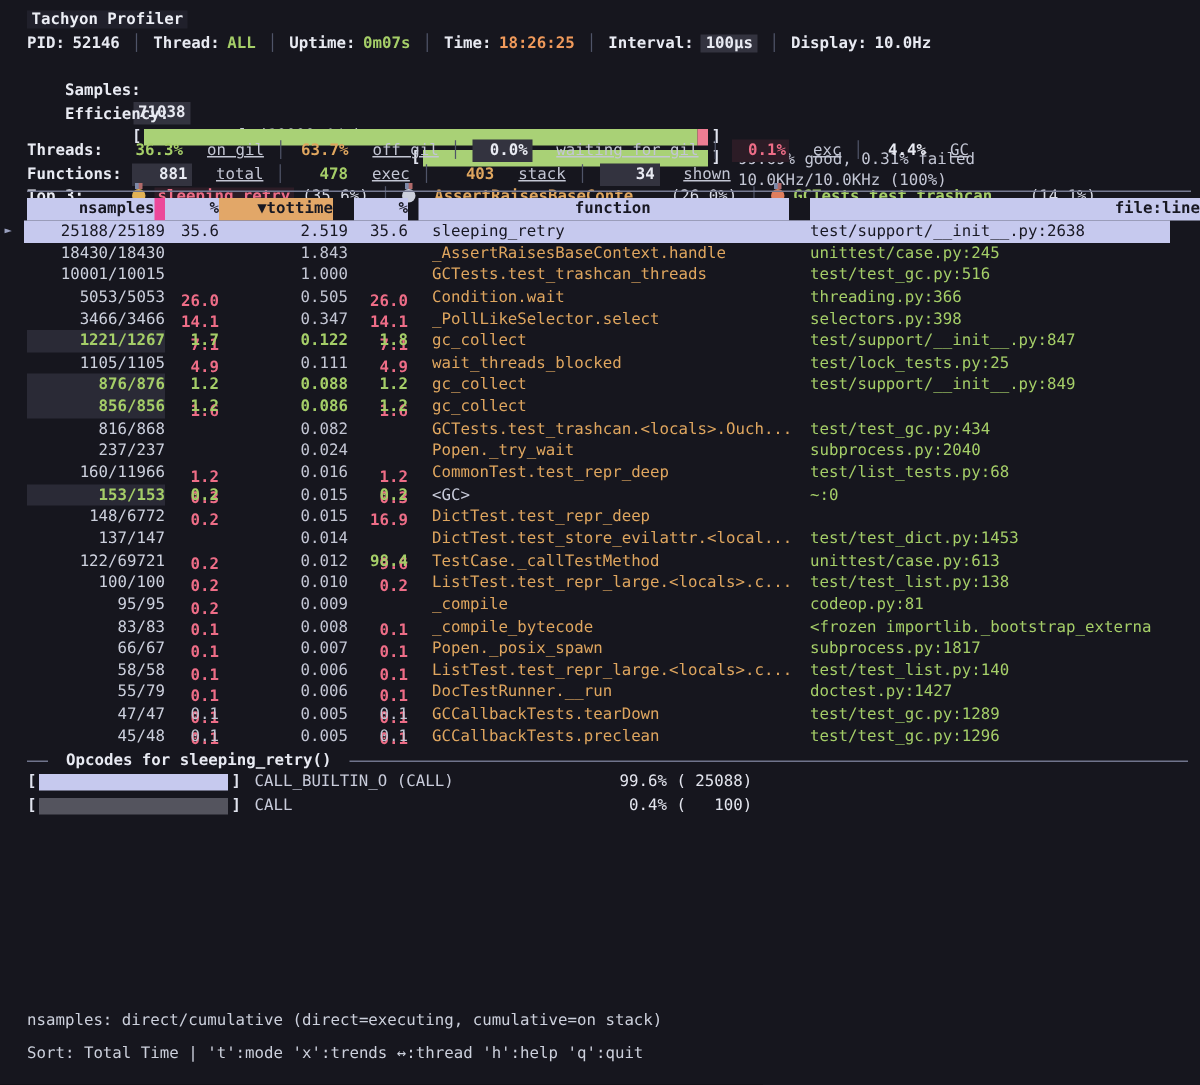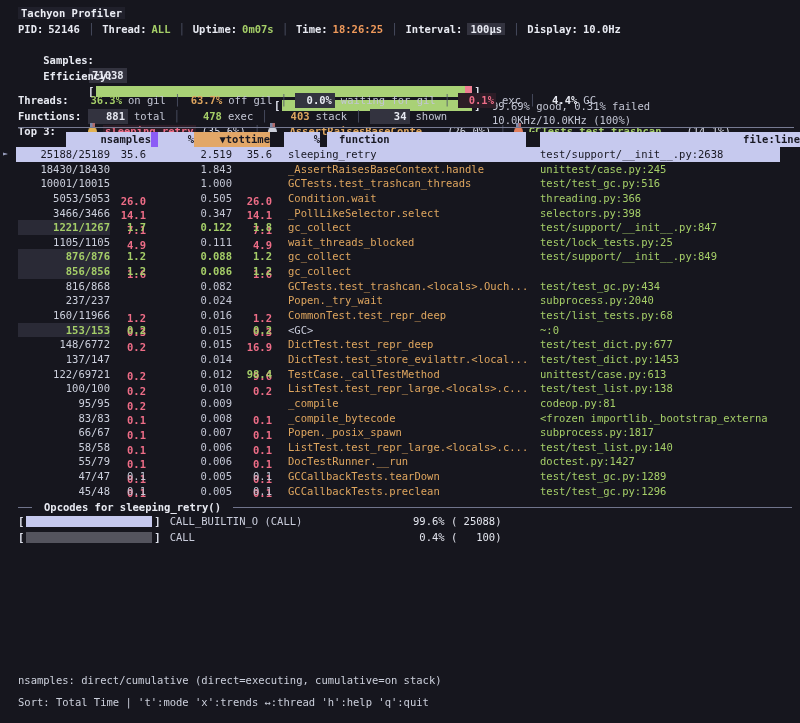--- a/index.html
+++ b/index.html
@@ -18,41 +18,41 @@
   .title span{background:#20202b;padding:0 3px;}
 
   .s-green{color:#a5ce68;font-weight:bold;}
   .s-amber{color:#dfa65f;font-weight:bold;}
   .s-orange{color:#f09a5b;font-weight:bold;}
   .s-red{color:#ee6d87;font-weight:bold;background:#2c1c26;padding:0 2px;}
   .s-white{color:#e8eaf2;font-weight:bold;}
   .s-chip{color:#e8eaf2;font-weight:bold;background:#33333f;padding:0 3px;}
 
   .mval{display:inline-block;text-align:right;min-width:34px;}
-  .munit{margin-left:6px;}
+  .munit{margin-left:16px;text-decoration:underline;}
 
   .brk{color:#e0e3ee;font-weight:bold;}
   .bargroup{display:inline-flex;align-items:center;}
   .bar{display:inline-flex;height:11px;margin:0 2px;}
   .fill-good{background:#a9d176;flex:1;}
   .fill-bad{background:#ee7d92;width:7px;}
 
   .chipval{background:#33333f;color:#e8eaf2;font-weight:bold;padding:0 3px;}
 
   .rule{position:absolute;left:18px;right:6px;top:127px;border-top:1px solid #767a92;}
 
   
   .thead{position:absolute;top:132px;left:0;width:800px;height:15px;line-height:15px;
          display:flex;padding-left:18px;box-sizing:border-box;font-weight:bold;white-space:pre;}
   .hc{background:#c6c9ee;color:#181822;box-sizing:border-box;}
-  .h-ns{width:92px;text-align:right;border-right:7px solid #8b5cf6;margin-left:48px;}
+  .h-ns{width:92px;text-align:right;border-right:7px solid #ec4899;}
   .h-p1{width:36px;text-align:right;}
   .h-tt{width:86px;text-align:right;background:#e2a768;border-right:10px solid #16161e;}
   .h-p2{width:40px;text-align:right;border-left:4px solid #16161e;}
-  .h-fn{flex:1;margin-left:7px;border-right:14px solid #16161e;padding-left:12px;text-align:left;}
+  .h-fn{flex:1;margin-left:7px;border-right:14px solid #16161e;padding-left:12px;text-align:center;}
   .h-fl{width:260px;padding-left:2px;text-align:right;}
 
   .tbody{position:absolute;top:147px;left:0;width:800px;}
   .trow{display:flex;height:14.65px;line-height:14.65px;white-space:pre;}
   .mk{width:18px;box-sizing:border-box;padding-left:3px;color:#9aa0bf;font-size:8px;}
   .c-ns{width:92px;text-align:right;color:#ccd0dd;}
   .c-ns.new{color:#a5ce68;font-weight:bold;background:#2a2a36;}
   .c-p{width:36px;text-align:right;color:#c3c6d4;}
   .c-p2{width:40px;}
   .c-p.red{color:#ee6d87;font-weight:bold;background:#2b1c26;margin-top:32px;}
@@ -144,21 +144,21 @@
       <div class="trow"><span class="mk"></span><span class="c-ns ">5053/5053</span><span class="c-p red">7.1</span><span class="c-tt ">0.505</span><span class="c-p c-p2 red">7.1</span><span class="c-fn ">Condition.wait</span><span class="c-fl">threading.py:366</span></div>
       <div class="trow"><span class="mk"></span><span class="c-ns ">3466/3466</span><span class="c-p red">4.9</span><span class="c-tt ">0.347</span><span class="c-p c-p2 red">4.9</span><span class="c-fn ">_PollLikeSelector.select</span><span class="c-fl">selectors.py:398</span></div>
       <div class="trow"><span class="mk"></span><span class="c-ns new">1221/1267</span><span class="c-p green">1.7</span><span class="c-tt green">0.122</span><span class="c-p c-p2 green">1.8</span><span class="c-fn ">gc_collect</span><span class="c-fl">test/support/__init__.py:847</span></div>
       <div class="trow"><span class="mk"></span><span class="c-ns ">1105/1105</span><span class="c-p red">1.6</span><span class="c-tt ">0.111</span><span class="c-p c-p2 red">1.6</span><span class="c-fn ">wait_threads_blocked</span><span class="c-fl">test/lock_tests.py:25</span></div>
       <div class="trow"><span class="mk"></span><span class="c-ns new">876/876</span><span class="c-p green">1.2</span><span class="c-tt green">0.088</span><span class="c-p c-p2 green">1.2</span><span class="c-fn ">gc_collect</span><span class="c-fl">test/support/__init__.py:849</span></div>
       <div class="trow"><span class="mk"></span><span class="c-ns new">856/856</span><span class="c-p green">1.2</span><span class="c-tt green">0.086</span><span class="c-p c-p2 green">1.2</span><span class="c-fn ">gc_collect</span></div>
       <div class="trow"><span class="mk"></span><span class="c-ns ">816/868</span><span class="c-p red">1.2</span><span class="c-tt ">0.082</span><span class="c-p c-p2 red">1.2</span><span class="c-fn ">GCTests.test_trashcan.&lt;locals&gt;.Ouch...</span><span class="c-fl">test/test_gc.py:434</span></div>
       <div class="trow"><span class="mk"></span><span class="c-ns ">237/237</span><span class="c-p red">0.3</span><span class="c-tt ">0.024</span><span class="c-p c-p2 red">0.3</span><span class="c-fn ">Popen._try_wait</span><span class="c-fl">subprocess.py:2040</span></div>
       <div class="trow"><span class="mk"></span><span class="c-ns ">160/11966</span><span class="c-p red">0.2</span><span class="c-tt ">0.016</span><span class="c-p c-p2 red">16.9</span><span class="c-fn ">CommonTest.test_repr_deep</span><span class="c-fl">test/list_tests.py:68</span></div>
       <div class="trow"><span class="mk"></span><span class="c-ns new">153/153</span><span class="c-p green">0.2</span><span class="c-tt ">0.015</span><span class="c-p c-p2 green">0.2</span><span class="c-fn plain">&lt;GC&gt;</span><span class="c-fl">~:0</span></div>
-      <div class="trow"><span class="mk"></span><span class="c-ns ">148/6772</span><span class="c-p red">0.2</span><span class="c-tt ">0.015</span><span class="c-p c-p2 red">9.6</span><span class="c-fn ">DictTest.test_repr_deep</span><span class="c-fl">test/test_dict.py:677</span></div>
+      <div class="trow"><span class="mk"></span><span class="c-ns ">148/6772</span><span class="c-p red">0.2</span><span class="c-tt ">0.015</span><span class="c-p c-p2 red">9.6</span><span class="c-fn ">DictTest.test_repr_deep</span></div>
       <div class="trow"><span class="mk"></span><span class="c-ns ">137/147</span><span class="c-p red">0.2</span><span class="c-tt ">0.014</span><span class="c-p c-p2 red">0.2</span><span class="c-fn ">DictTest.test_store_evilattr.&lt;local...</span><span class="c-fl">test/test_dict.py:1453</span></div>
       <div class="trow"><span class="mk"></span><span class="c-ns ">122/69721</span><span class="c-p red">0.2</span><span class="c-tt ">0.012</span><span class="c-p c-p2 green">98.4</span><span class="c-fn ">TestCase._callTestMethod</span><span class="c-fl">unittest/case.py:613</span></div>
       <div class="trow"><span class="mk"></span><span class="c-ns ">100/100</span><span class="c-p red">0.1</span><span class="c-tt ">0.010</span><span class="c-p c-p2 red">0.1</span><span class="c-fn ">ListTest.test_repr_large.&lt;locals&gt;.c...</span><span class="c-fl">test/test_list.py:138</span></div>
       <div class="trow"><span class="mk"></span><span class="c-ns ">95/95</span><span class="c-p red">0.1</span><span class="c-tt ">0.009</span><span class="c-p c-p2 red">0.1</span><span class="c-fn ">_compile</span><span class="c-fl">codeop.py:81</span></div>
       <div class="trow"><span class="mk"></span><span class="c-ns ">83/83</span><span class="c-p red">0.1</span><span class="c-tt ">0.008</span><span class="c-p c-p2 red">0.1</span><span class="c-fn ">_compile_bytecode</span><span class="c-fl">&lt;frozen importlib._bootstrap_externa</span></div>
       <div class="trow"><span class="mk"></span><span class="c-ns ">66/67</span><span class="c-p red">0.1</span><span class="c-tt ">0.007</span><span class="c-p c-p2 red">0.1</span><span class="c-fn ">Popen._posix_spawn</span><span class="c-fl">subprocess.py:1817</span></div>
       <div class="trow"><span class="mk"></span><span class="c-ns ">58/58</span><span class="c-p red">0.1</span><span class="c-tt ">0.006</span><span class="c-p c-p2 red">0.1</span><span class="c-fn ">ListTest.test_repr_large.&lt;locals&gt;.c...</span><span class="c-fl">test/test_list.py:140</span></div>
       <div class="trow"><span class="mk"></span><span class="c-ns ">55/79</span><span class="c-p red">0.1</span><span class="c-tt ">0.006</span><span class="c-p c-p2 red">0.1</span><span class="c-fn ">DocTestRunner.__run</span><span class="c-fl">doctest.py:1427</span></div>
       <div class="trow"><span class="mk"></span><span class="c-ns ">47/47</span><span class="c-p ">0.1</span><span class="c-tt ">0.005</span><span class="c-p c-p2 ">0.1</span><span class="c-fn ">GCCallbackTests.tearDown</span><span class="c-fl">test/test_gc.py:1289</span></div>
       <div class="trow"><span class="mk"></span><span class="c-ns ">45/48</span><span class="c-p ">0.1</span><span class="c-tt ">0.005</span><span class="c-p c-p2 ">0.1</span><span class="c-fn ">GCCallbackTests.preclean</span><span class="c-fl">test/test_gc.py:1296</span></div>

